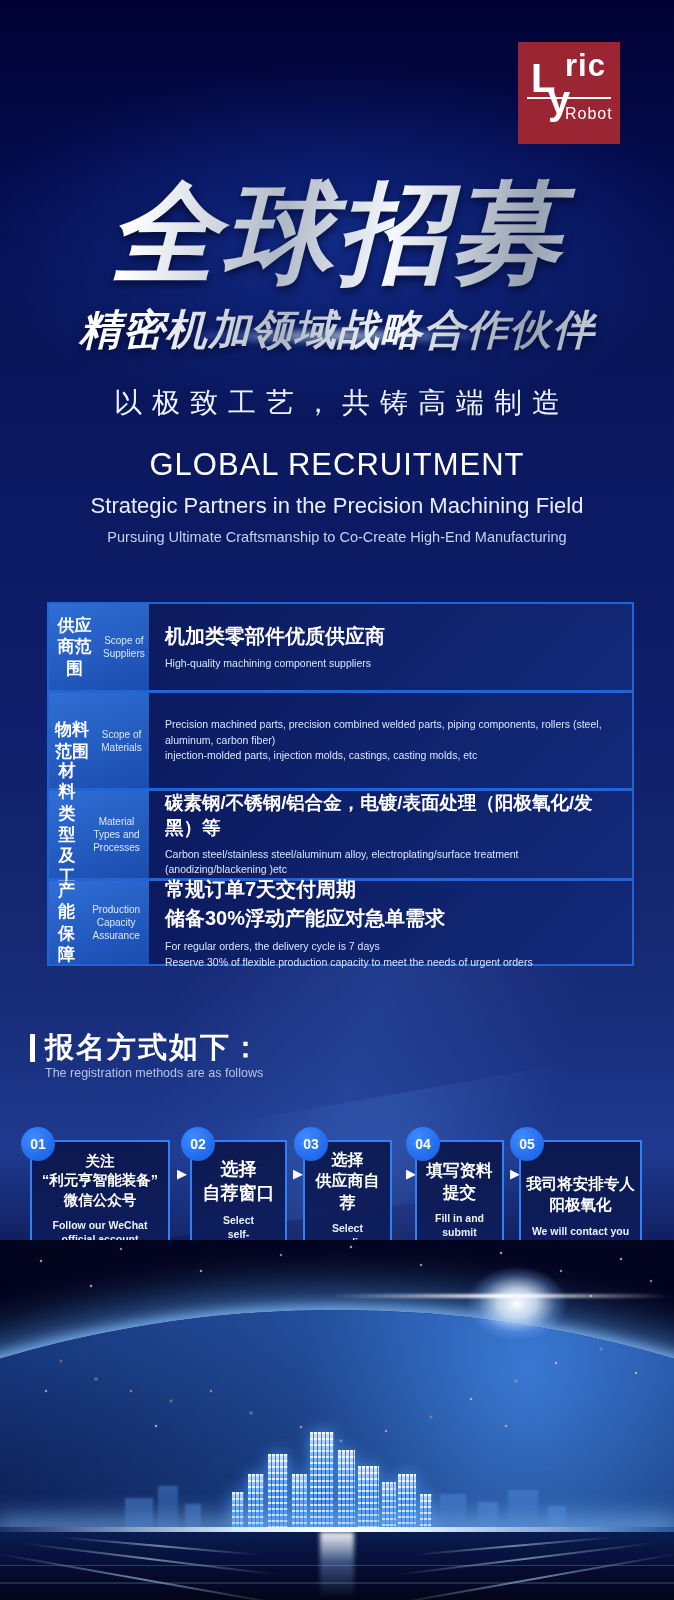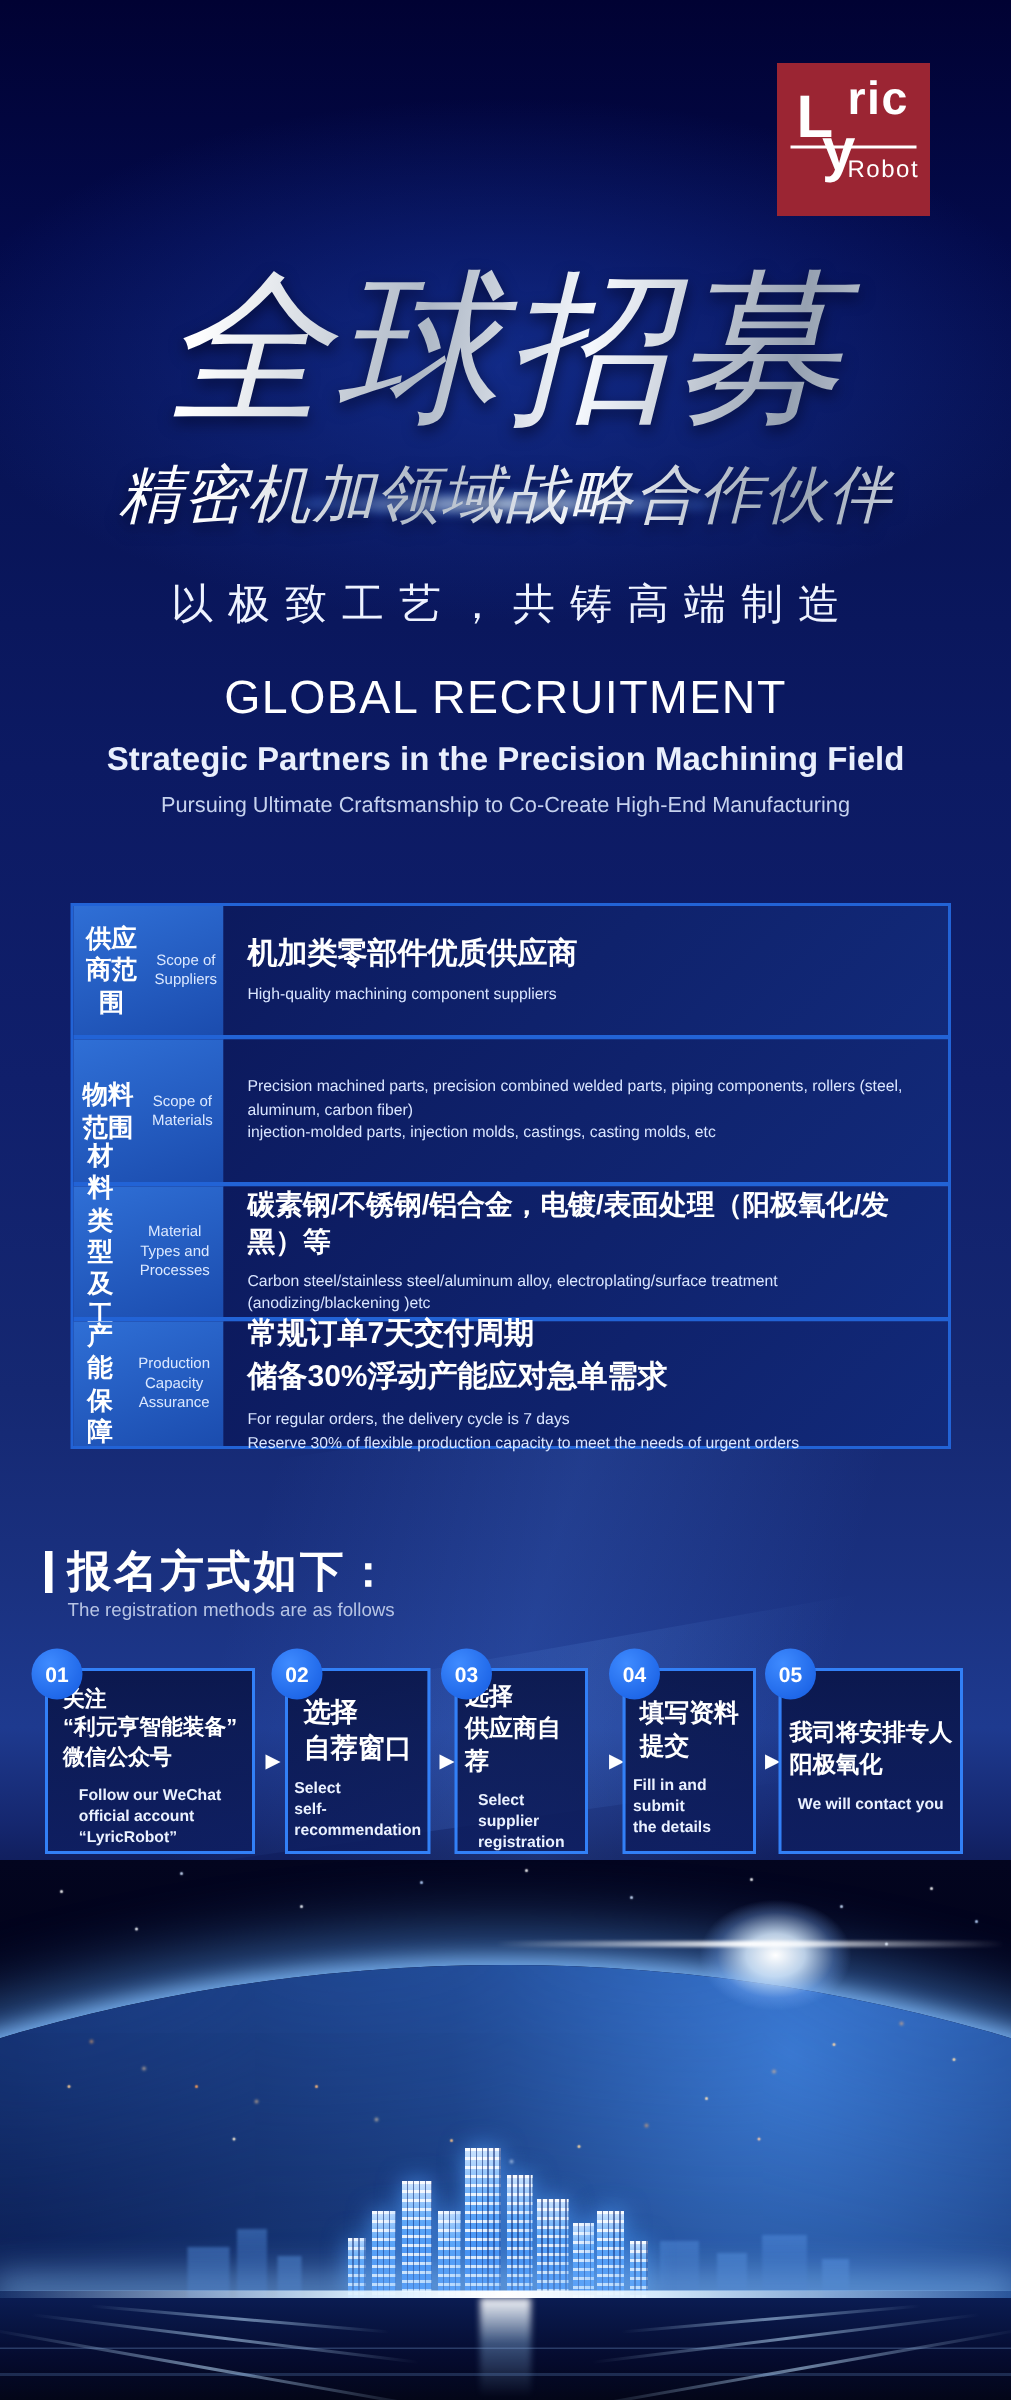--- a/index.html
+++ b/index.html
@@ -28,30 +28,30 @@
   .logo .l{ position:absolute; left:13px; top:16px; font-size:40px; font-weight:bold; color:#fff; line-height:1; }
   .logo .y{ position:absolute; left:30px; top:38px; font-size:40px; font-weight:bold; color:#fff; line-height:1; }
   .logo .ric{ position:absolute; left:47px; top:8px; font-size:31px; font-weight:bold; color:#fff; line-height:1; letter-spacing:1px; }
   .logo .robot{ position:absolute; left:47px; top:63px; font-size:16px; font-weight:400; color:#fff; letter-spacing:1px; }
 
   
   .metal{
     background:linear-gradient(100deg,#f4f7fb 0%,#ffffff 20%,#aeb8c6 42%,#f5f8fd 58%,#96a1b1 78%,#e6ecf4 95%);
     -webkit-background-clip:text; background-clip:text; color:transparent;
     filter:drop-shadow(0 4px 5px rgba(0,0,20,.6));
-    font-style:italic; font-weight:normal;
+    font-style:italic; font-weight:bold;
   }
   .title{ top:170px; font-size:110px; line-height:1.15; letter-spacing:4px; }
   .subtitle{ top:302px; font-size:42px; letter-spacing:1px; }
   .title-flare{ top:322px; left:50%; transform:translateX(-50%); width:440px; height:28px; border-radius:50%;
     background:radial-gradient(closest-side, rgba(210,232,255,.95), rgba(90,150,255,.30) 55%, transparent 75%);
     filter:blur(2px); }
   .tagline{ top:384px; font-size:28px; font-weight:300; color:#eef3ff; letter-spacing:10px; padding-left:10px; }
   .en-title{ top:447px; font-size:31px; font-weight:500; color:#ffffff; letter-spacing:1px; }
-  .en-subtitle{ top:493px; font-size:22px; font-weight:700; color:#e9effc; }
+  .en-subtitle{ top:493px; font-size:22px; font-weight:400; color:#e9effc; }
   .en-tagline{ top:529px; font-size:14.5px; color:#c6d2ee; }
 
   
   .itable{ left:47px; top:602px; width:587px; border:2px solid #2263d6; }
   .trow{ display:flex; }
   .trow + .trow{ border-top:3px solid #2263d6; }
   .tlabel{ width:100px; flex:0 0 100px; background:linear-gradient(160deg,#2f6fd6 0%,#1b4cae 100%);
     display:flex; flex-direction:row; align-items:center; justify-content:center; gap:5px; padding:4px 3px; text-align:center; }
   .tlabel-zh{ font-size:17px; font-weight:bold; color:#fff; line-height:1.25; }
   .tlabel-en{ font-size:10px; color:#dbe8ff; line-height:1.3; }
@@ -62,24 +62,24 @@
   .r0 .tzh{ font-size:20px; } .r1 .tzh{ font-size:16.5px; }
   .r2 .tzh{ font-size:18.5px; } .r3 .tzh{ font-size:20px; line-height:1.45; }
 
   
   .reg-head{ left:30px; top:1028px; display:flex; align-items:center; gap:10px; }
   .reg-bar{ width:5px; height:28px; background:#fff; }
   .reg-title{ font-size:29px; font-weight:bold; color:#fff; letter-spacing:2px; }
   .reg-sub{ left:45px; top:1066px; font-size:12.5px; color:#b7c4e4; }
 
   
-  .step{ position:absolute; top:1112px; height:124px; border:2px solid #3280f7;
+  .step{ position:absolute; top:1140px; height:124px; border:2px solid #3280f7;
     background:linear-gradient(180deg, rgba(9,20,70,.88), rgba(14,30,96,.88));
     display:flex; flex-direction:column; align-items:center; justify-content:center; gap:9px;
-    padding:16px 5px 8px; text-align:left; }
+    padding:16px 5px 8px; text-align:center; }
   .badge{ position:absolute; left:-11px; top:-15px; width:34px; height:34px; border-radius:50%;
     background:radial-gradient(circle at 35% 30%, #3f8bff, #135ae0);
     color:#fff; font-size:14px; font-weight:bold; display:flex; align-items:center; justify-content:center; }
   .step-zh{ font-weight:bold; color:#fff; line-height:1.35; }
   .step-en{ font-size:10.5px; font-weight:bold; color:#eaf1ff; line-height:1.3; }
   .st1{ left:30px; width:140px; } .st1 .step-zh{ font-size:14.5px; }
   .st2{ left:190px; width:97px; } .st2 .step-zh{ font-size:18px; }
   .st3{ left:303px; width:89px; } .st3 .step-zh{ font-size:16px; }
   .st4{ left:415px; width:89px; } .st4 .step-zh{ font-size:16.5px; }
   .st5{ left:519px; width:123px; } .st5 .step-zh{ font-size:15.5px; }

